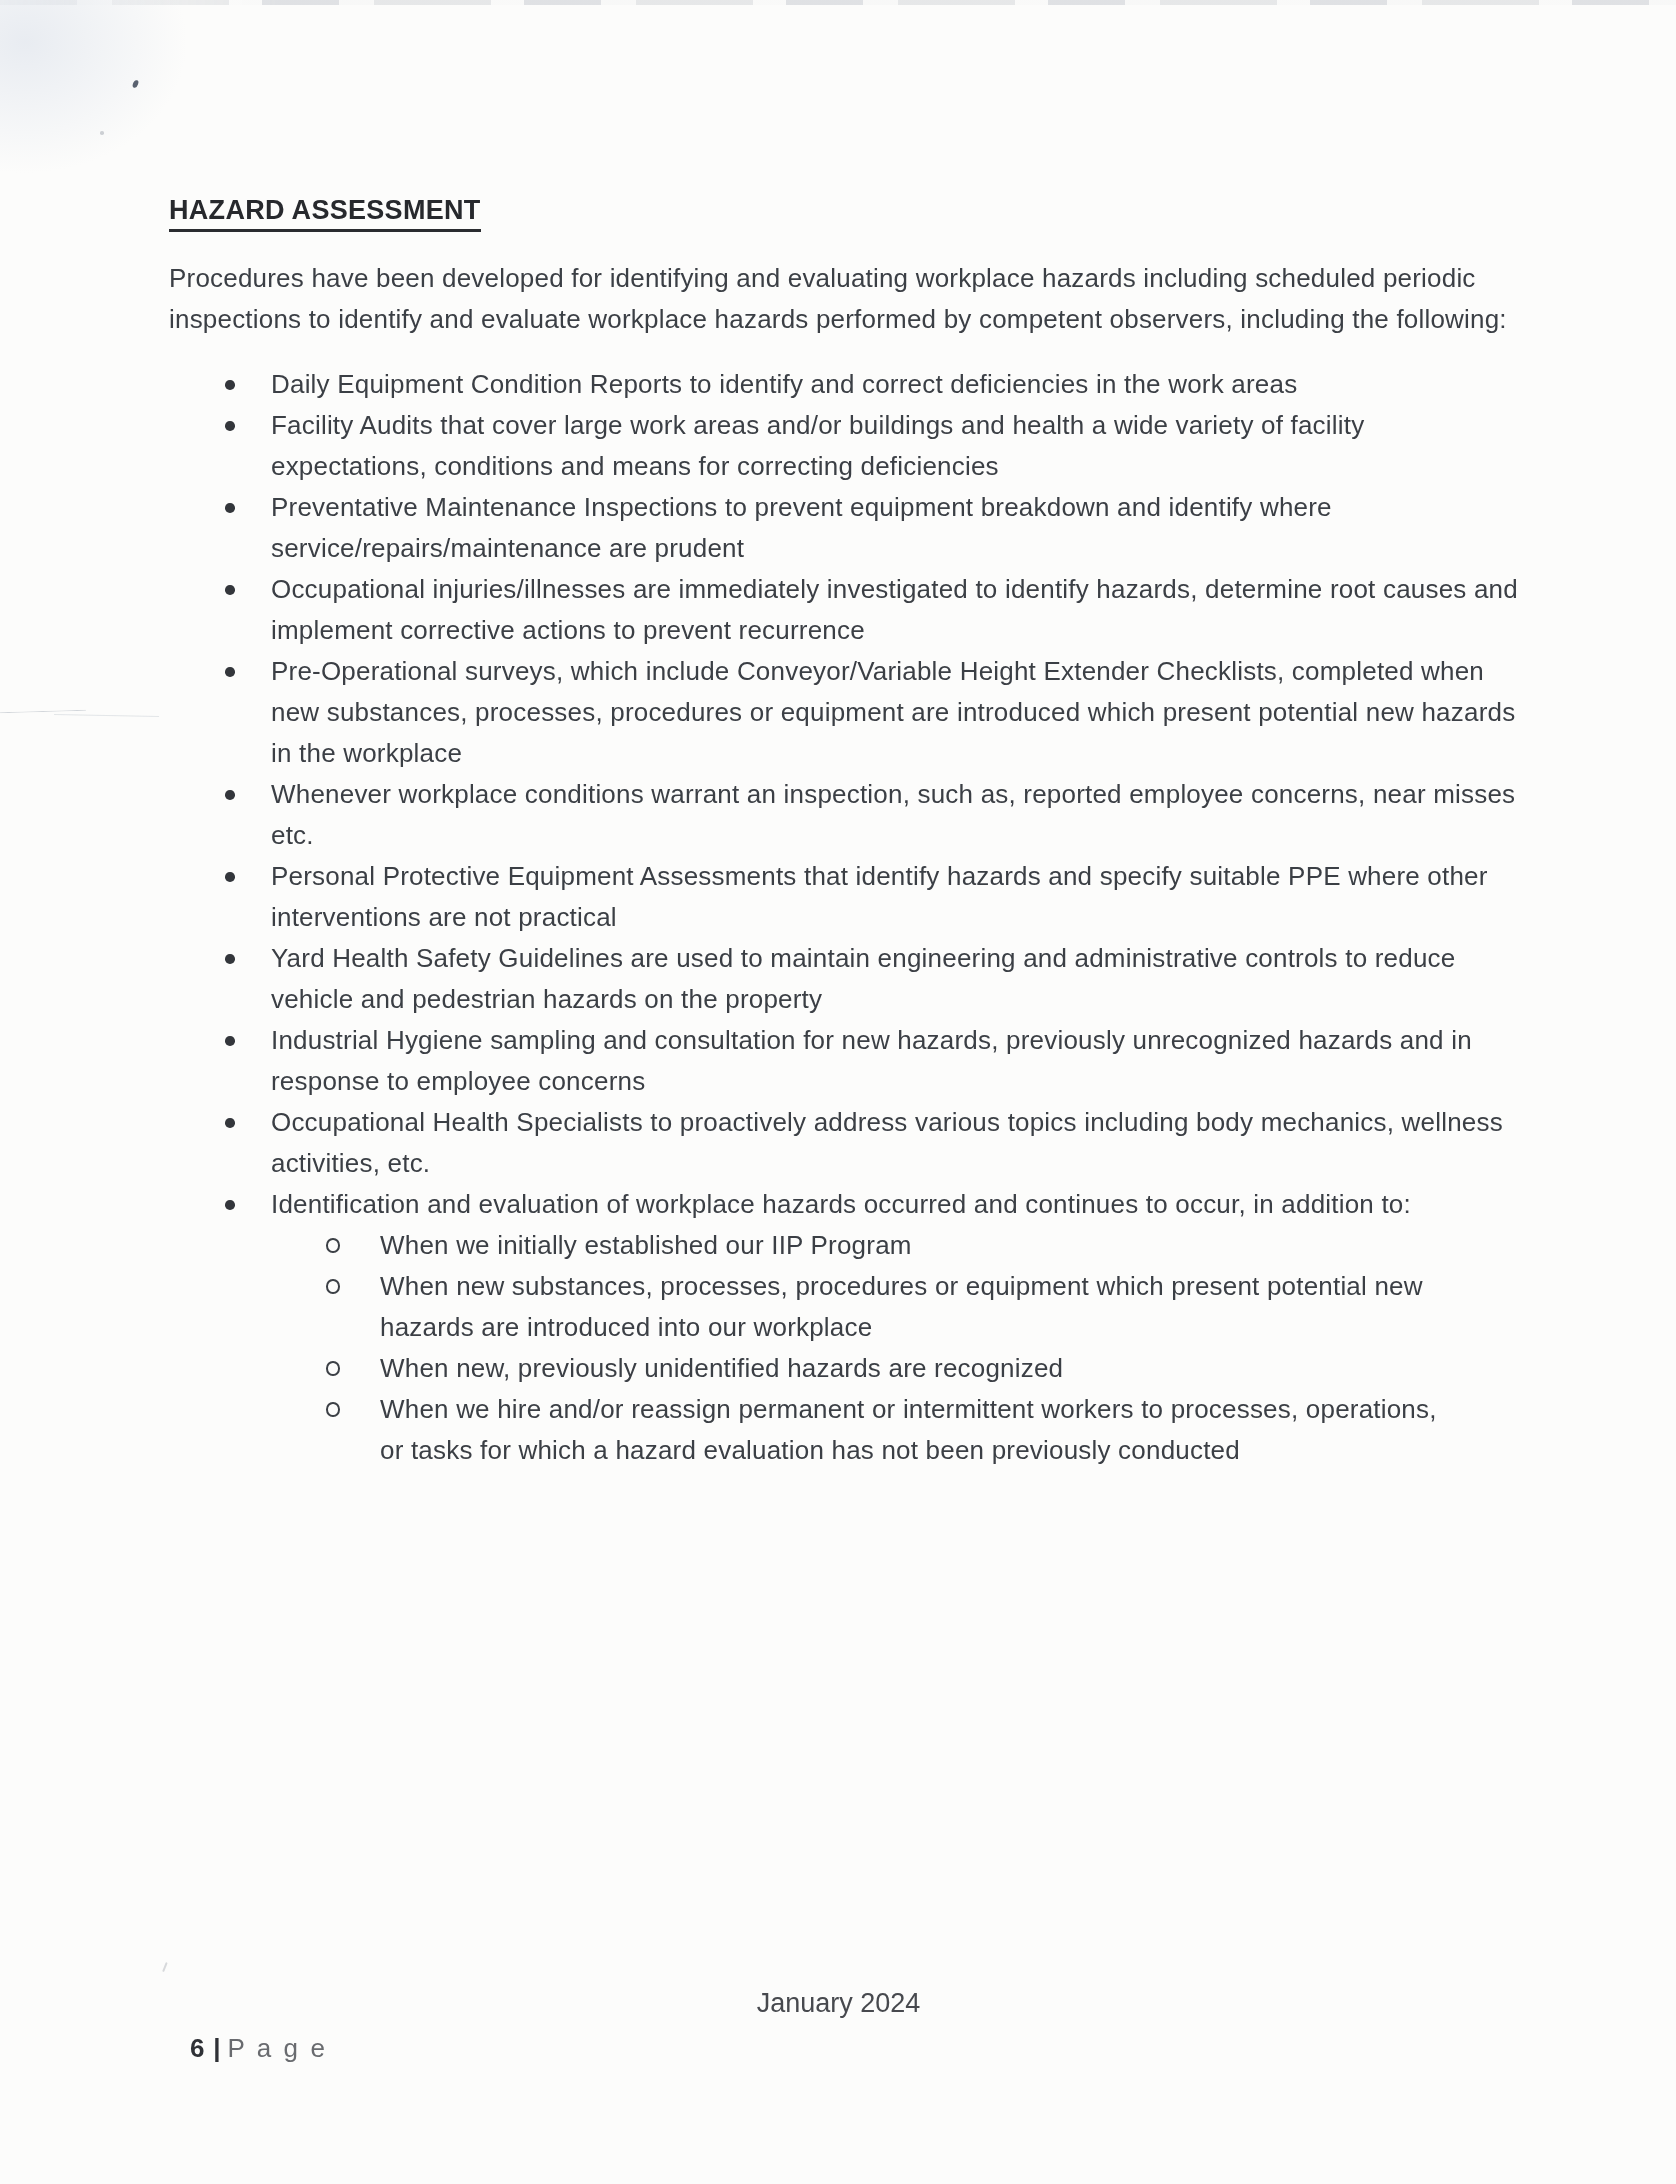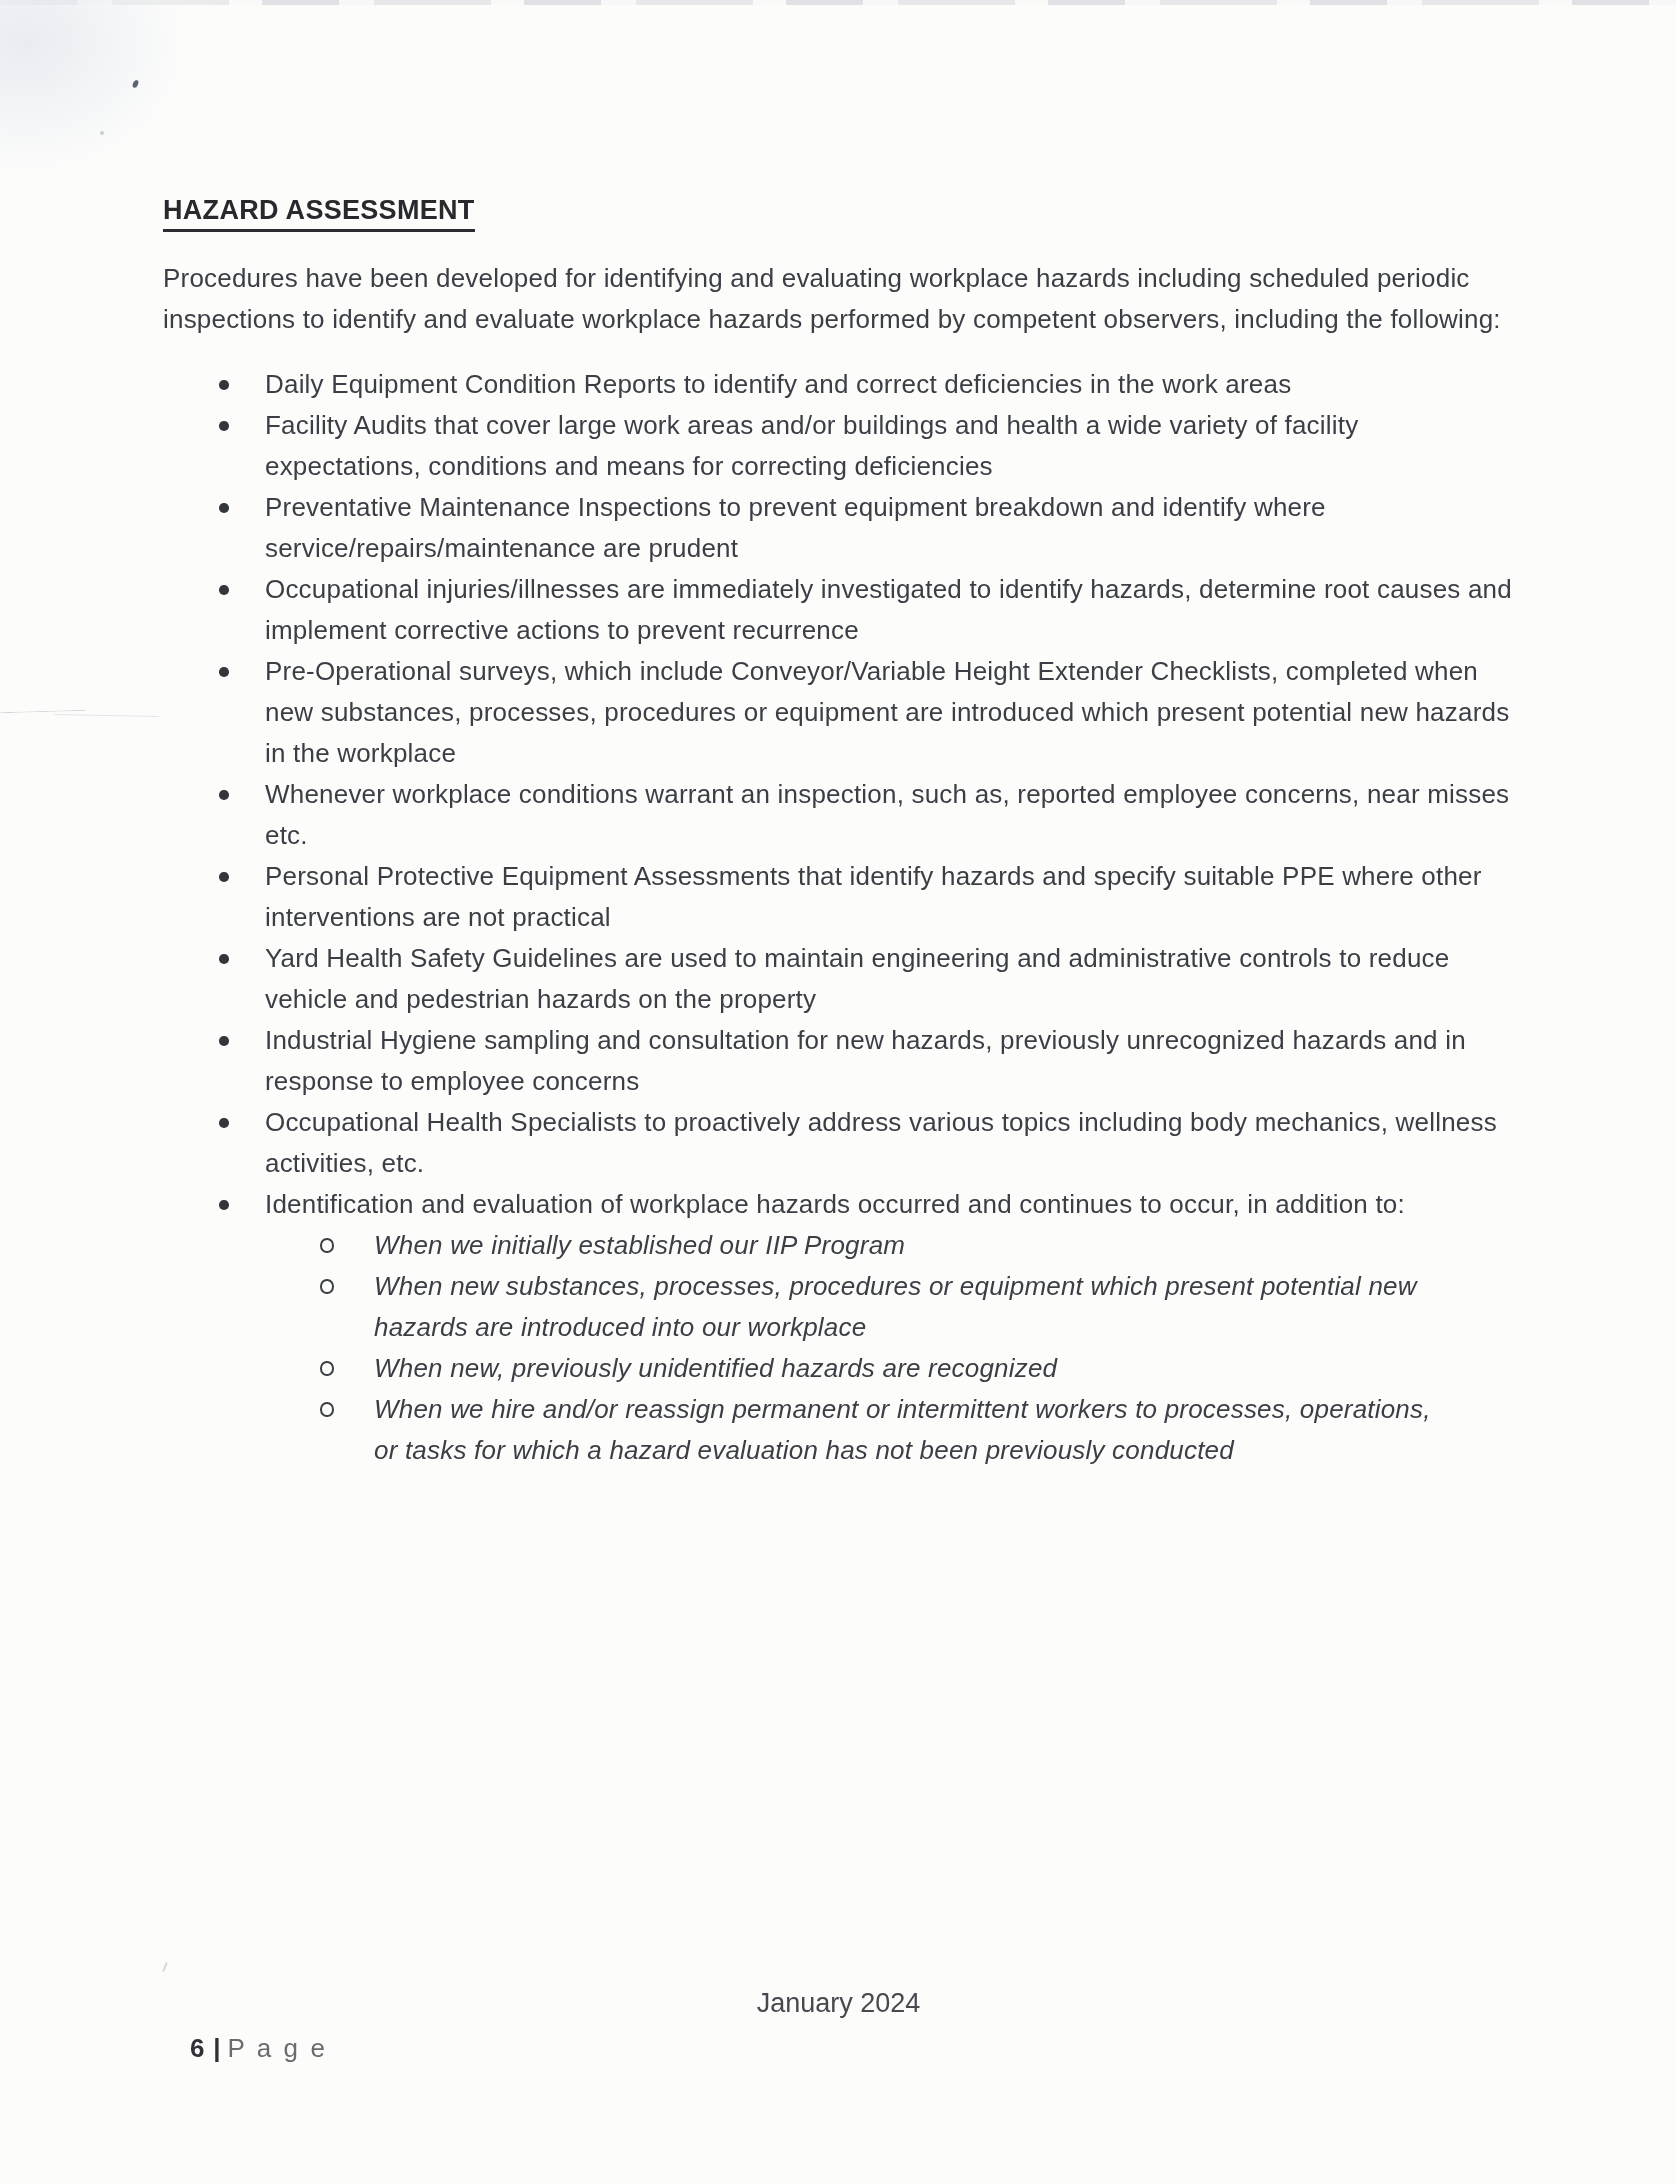--- a/index.html
+++ b/index.html
@@ -46,21 +46,21 @@
     border-top:1.7px solid rgba(162,172,184,0.28);
     transform:rotate(1.2deg);
   }
   .bottom-speck{
     position:absolute;left:164px;top:1962px;width:1.7px;height:9.6px;
     background:rgba(130,136,146,0.30);
     transform:rotate(22deg);border-radius:1.7px;
   }
   
   .content{
-    position:absolute;left:163px;top:190px;width:1352px;
+    position:absolute;left:169px;top:190px;width:1352px;
     font-size:26px;line-height:41px;
     letter-spacing:0.2px;
   }
   .doc-title{
     display:inline-block;
     margin:0 0 26px 0;
     font-size:27px;line-height:35px;font-weight:bold;
     color:#27292d;
     border-bottom:3.1px solid #2a2c30;
     padding-bottom:0.9px;
@@ -80,21 +80,20 @@
     width:9.6px;height:9.6px;border-radius:50%;
     background:#33363b;
   }
   ul.sub{
     list-style:none;margin:0;padding:0;
   }
   ul.sub > li{
     position:relative;
     padding-left:109px;
     padding-right:54px;
-    font-style:italic;
   }
   ul.sub > li::before{
     content:"";
     position:absolute;left:55px;top:13px;
     width:9.6px;height:10.5px;border-radius:50%;
     border:2.2px solid #3c4046;
     background:transparent;
   }
   
   .footer-left{

